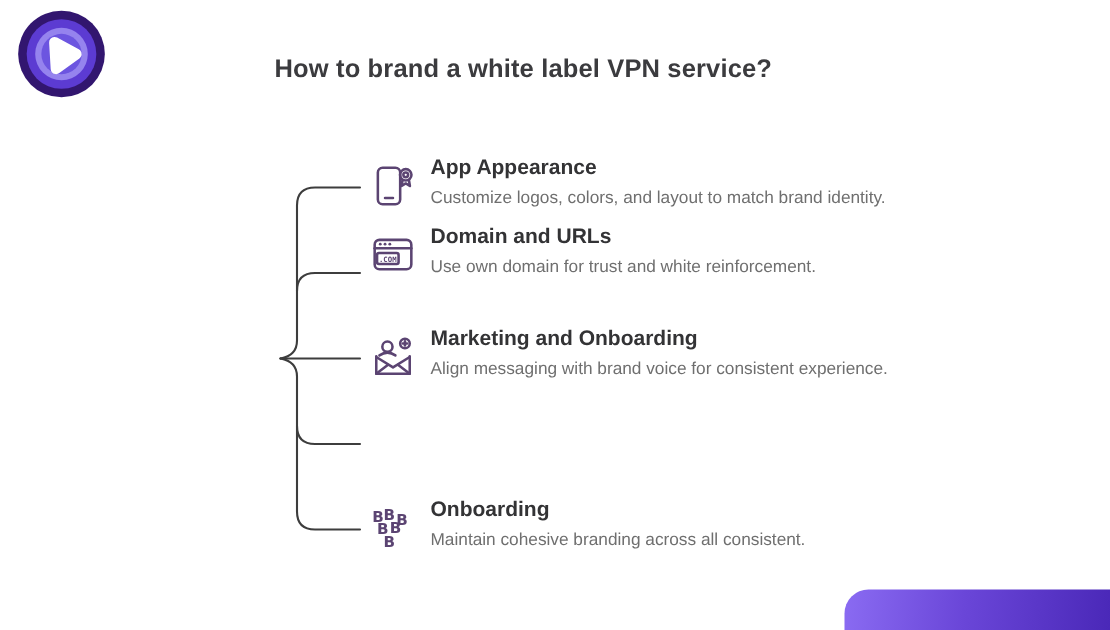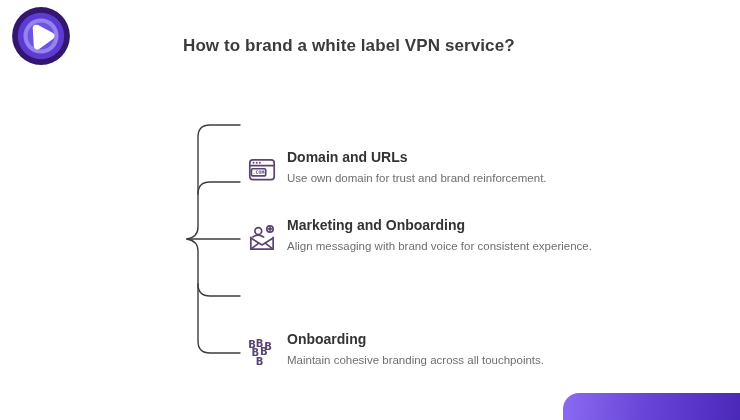--- a/index.html
+++ b/index.html
@@ -45,34 +45,47 @@
   <div class="page-title">How to brand a white label VPN service?</div>
 
   <svg class="connector" width="740" height="420" viewBox="0 0 740 420">
     <path d="M 240,125 L 210,125 Q 198,125 198,137 L 198,227 Q 198,237 187,239"></path>
     <path d="M 240,182 L 210,182 Q 198,182 198,194"></path>
     <path d="M 187,239 L 240,239"></path>
     <path d="M 240,296 L 210,296 Q 198,296 198,284"></path>
     <path d="M 240,353 L 210,353 Q 198,353 198,341 L 198,251 Q 198,241 187,239"></path>
   </svg>
 
+  <div class="row" style="top:102px">
+    <svg class="icon ic" viewBox="0 0 32 32">
+      <rect x="6.5" y="4.5" width="14" height="23" rx="3"></rect>
+      <line x1="11" y1="23.5" x2="16" y2="23.5"></line>
+      <circle cx="24" cy="9" r="3.6"></circle>
+      <circle cx="24" cy="9" r="1.5"></circle>
+      <path d="M 22,12.2 L 21.4,16 L 24,14.4 L 26.6,16 L 26,12.2"></path>
+    </svg>
+    <div class="txt">
+      <div class="ttl">App Appearance</div>
+      <div class="dsc">Customize logos, colors, and layout to match brand identity.</div>
+    </div>
+  </div>
 
   <div class="row" style="top:148px">
     <svg class="icon ic" viewBox="0 0 32 32">
       <rect x="4.5" y="6.5" width="23" height="18.5" rx="3"></rect>
       <line x1="4.5" y1="11.8" x2="27.5" y2="11.8"></line>
       <circle class="icfill" cx="8" cy="9.2" r="0.9"></circle>
       <circle class="icfill" cx="11" cy="9.2" r="0.9"></circle>
       <circle class="icfill" cx="14" cy="9.2" r="0.9"></circle>
       <rect x="6" y="14.8" width="13.5" height="6.8" rx="1.2"></rect>
       <text class="ictext" x="7.2" y="20.2" font-size="4.6">.COM</text>
     </svg>
     <div class="txt">
       <div class="ttl">Domain and URLs</div>
-      <div class="dsc">Use own domain for trust and brand reinforcement.</div>
+      <div class="dsc">Use own domain for trust and white reinforcement.</div>
     </div>
   </div>
 
   <div class="row" style="top:216px">
     <svg class="icon ic" viewBox="0 0 32 32">
       <circle cx="12.5" cy="9.5" r="3.2"></circle>
       <path d="M 7.5,15 Q 12.5,11.5 17.5,15"></path>
       <circle cx="23.5" cy="7.5" r="3"></circle>
       <line x1="23.5" y1="6.2" x2="23.5" y2="8.8"></line>
       <line x1="22.2" y1="7.5" x2="24.8" y2="7.5"></line>
@@ -92,19 +105,19 @@
     <svg class="icon" viewBox="0 0 32 32">
       <text class="bglyph" x="3" y="12">B</text>
       <text class="bglyph" x="10" y="11">B</text>
       <text class="bglyph" x="18" y="14">B</text>
       <text class="bglyph" x="6" y="20">B</text>
       <text class="bglyph" x="14" y="19">B</text>
       <text class="bglyph" x="10" y="28">B</text>
     </svg>
     <div class="txt">
       <div class="ttl">Onboarding</div>
-      <div class="dsc">Maintain cohesive branding across all touchpoints.</div>
+      <div class="dsc">Maintain cohesive branding across all consistent.</div>
     </div>
   </div>
 
   <div class="corner-shape"></div>
 
 </div>
 
 </body></html>

